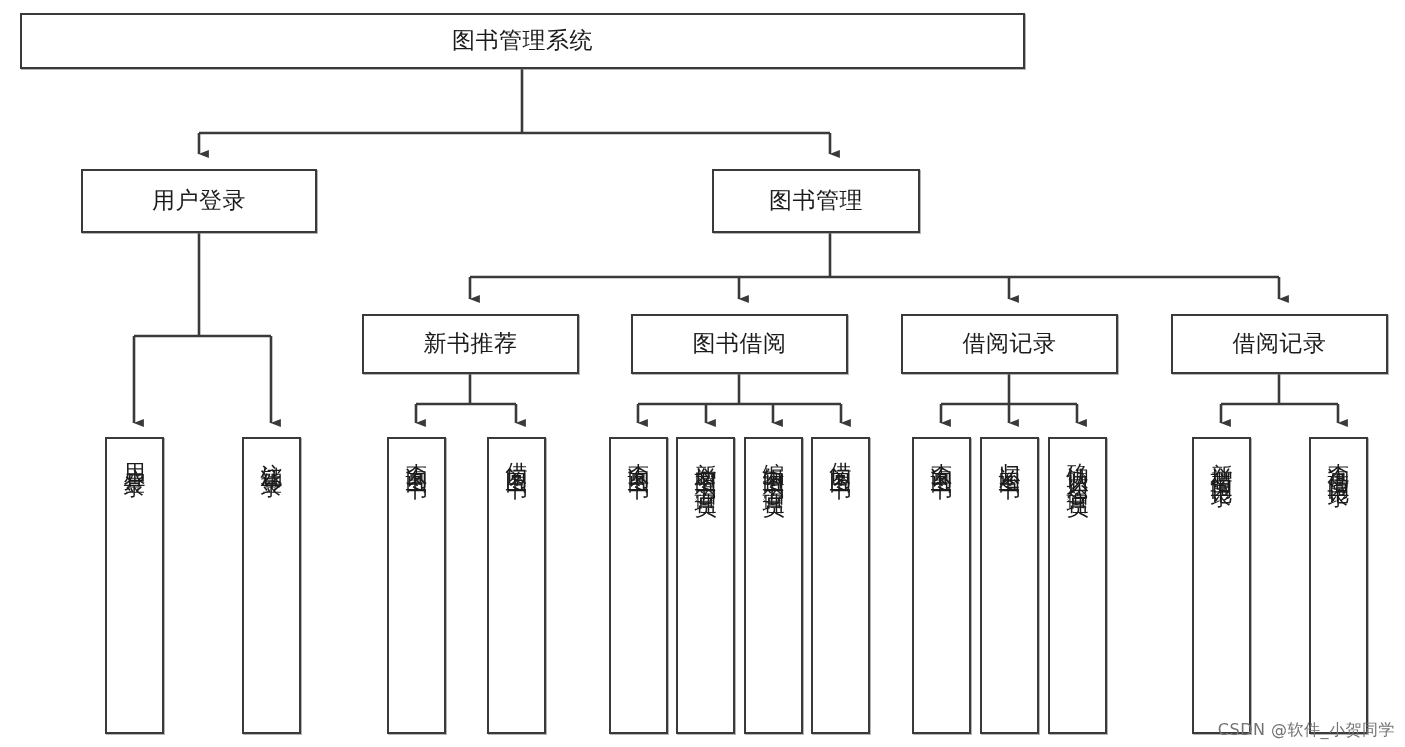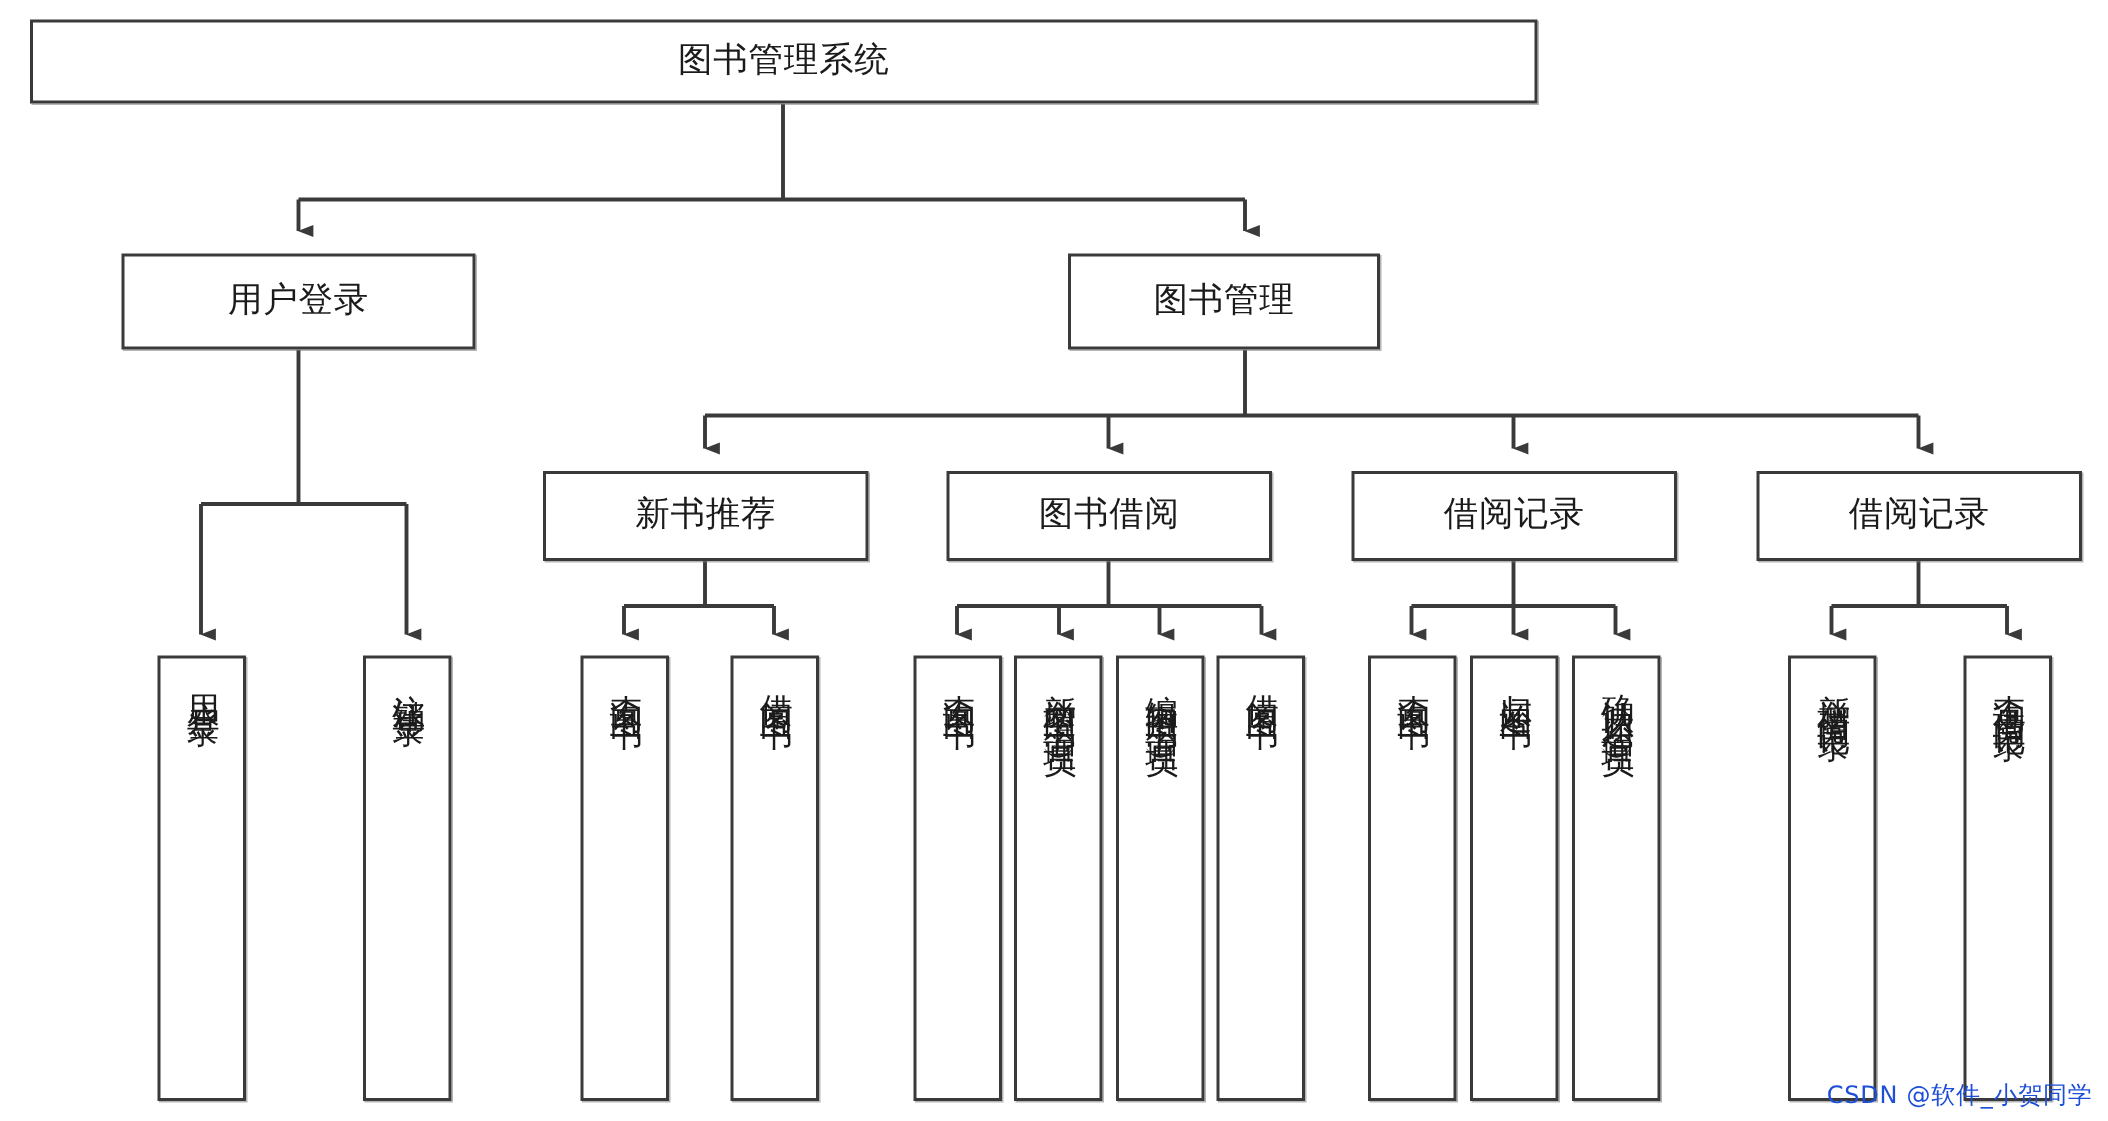--- a/index.html
+++ b/index.html
@@ -60,21 +60,21 @@
     font-size: 22px;
     line-height: 1.0;
     letter-spacing: 5px;
     white-space: nowrap;
   }
   #watermark {
     position: absolute;
     right: 10px;
     bottom: 6px;
     font-size: 16px;
-    color: #1d4ed8;
+    color: #737373;
     letter-spacing: 0.5px;
     white-space: nowrap;
     font-family: "DejaVu Sans", "Liberation Sans", sans-serif;
   }
 </style>
 </head>
 <body>
 
 <div id="canvas">
 

